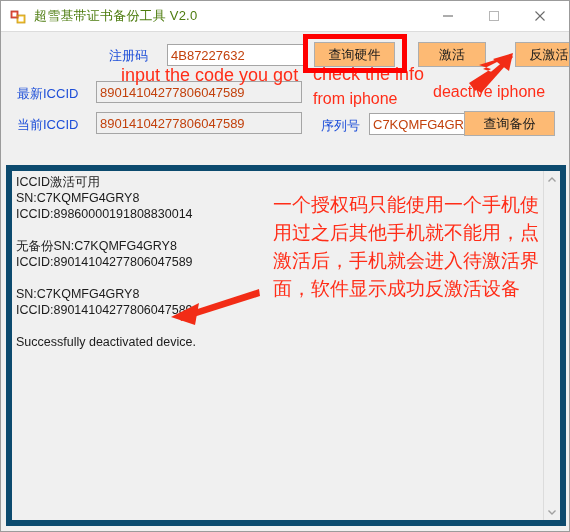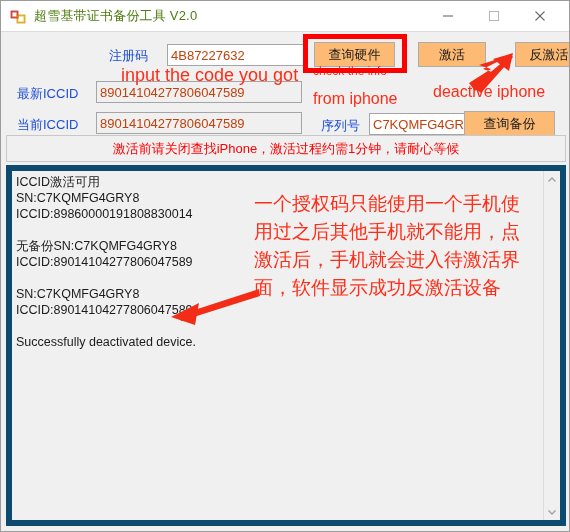--- a/index.html
+++ b/index.html
@@ -159,32 +159,32 @@
   .sb-arrow svg { position:absolute; left:50%; top:50%; transform:translate(-50%,-50%); }
 
   
   .anno {
     position: absolute;
     color: #ff2d18;
     white-space: nowrap;
     font-family: "Liberation Sans", sans-serif;
   }
   #anno-input-code { left: 120px; top: 28px; font-size: 18px; margin-top: 36px; }
-  #anno-check-info { left: 312px; top: 63px; font-size: 12px; }
+  #anno-check-info { left: 312px; top: 63px; font-size: 18px; }
   #anno-from-iphone{ left: 312px; top: 89px; font-size: 16px; }
   #anno-deactive   { left: 432px; top: 82px; font-size: 16px; }
 
   .anno-block {
     position: absolute;
-    left: 253px; top: 190px;
+    left: 272px; top: 190px;
     width: 282px;
     color: #ff2d18;
     font-size: 19px;
     line-height: 28px;
-    font-family: Liberation Mono, monospace;
+    font-family: Liberation Serif, serif;
   }
 
   .redbox {
     position: absolute;
     left: 302px; top: 33px;
     width: 104px; height: 39px;
     box-sizing: border-box;
     border: 5px solid #ff0000;
     pointer-events: none;
   }
@@ -244,21 +244,20 @@
   <input class="field" id="cur-input" type="text" readonly="" value="89014104277806047589" style="">
 
   <span class="lbl" id="sn-label">序列号</span>
   <input class="field" id="sn-input" type="text" value="C7KQMFG4GRY8" style="">
 
   <button class="btn" id="btn-query-hw">查询硬件</button>
   <button class="btn" id="btn-activate">激活</button>
   <button class="btn" id="btn-deactivate">反激活</button>
   <button class="btn" id="btn-query-bk">查询备份</button>
 
-  <div class="banner">激活前请关闭查找iPhone，激活过程约需1分钟，请耐心等候</div>
 
   <div class="logbox">
     <div class="log-text">ICCID激活可用
 SN:C7KQMFG4GRY8
 ICCID:89860000191808830014
 
 无备份SN:C7KQMFG4GRY8
 ICCID:89014104277806047589
 
 SN:C7KQMFG4GRY8

